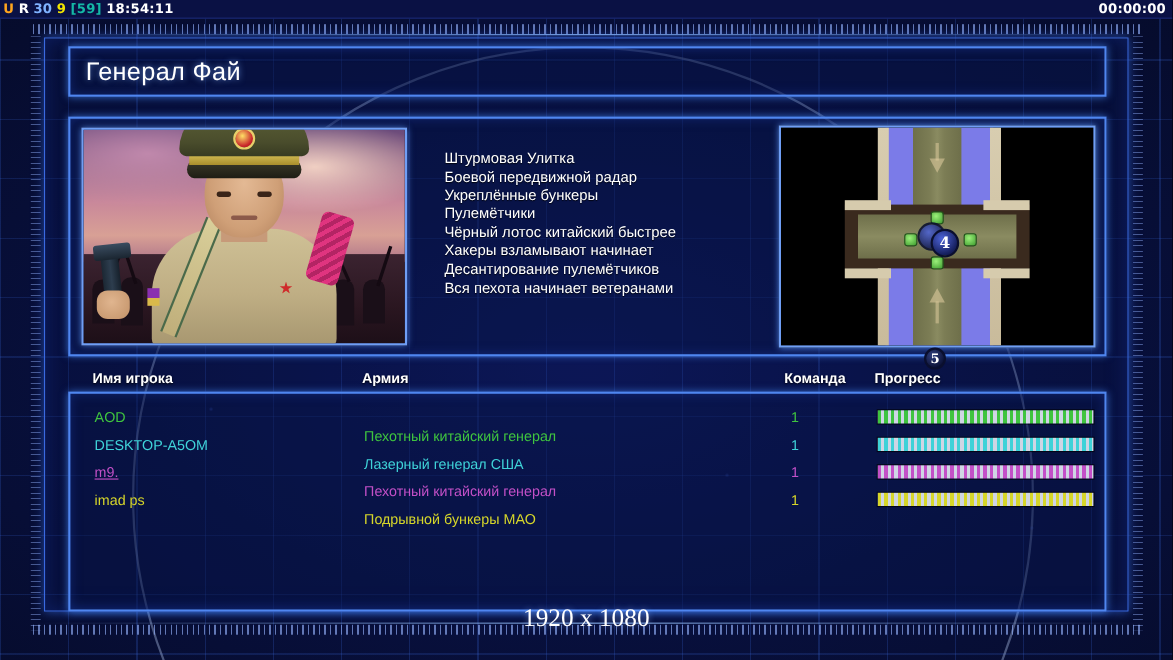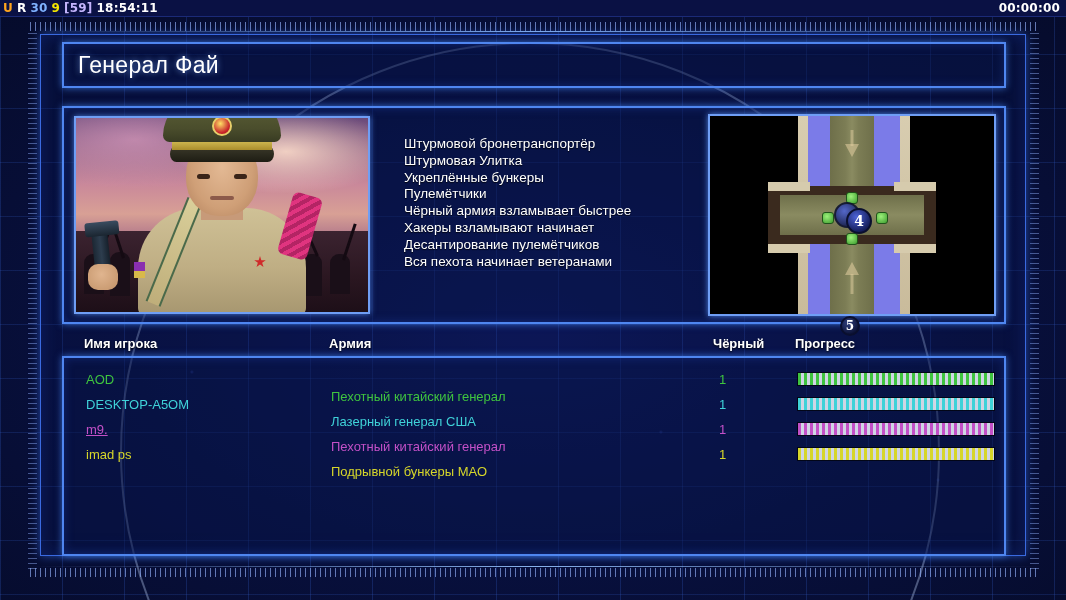--- a/index.html
+++ b/index.html
@@ -76,21 +76,21 @@
     display: flex; align-items: center;
     z-index: 40;
     letter-spacing: .2px;
   }
   #topbar .left { padding-left: 3px; display: flex; gap: 4px; align-items: baseline; }
   #topbar .right { margin-left: auto; padding-right: 6px; }
   .c-orange { color: #ffa51e; }
   .c-white  { color: #ffffff; }
   .c-lblue  { color: #7fb2ff; }
   .c-yellow { color: #f2e500; }
-  .c-gray   { color: #c4b5fd; }
+  .c-gray   { color: #14b8a6; }
 
   
   #frame {
     position: absolute; left: 40px; top: 34px;
     width: 986px; height: 522px;
     border: 1px solid #3a6ae0;
     box-shadow: 0 0 9px rgba(60,120,255,.55), inset 0 0 18px rgba(20,45,140,.5);
     background: rgba(10,22,80,0.22);
   }
 
@@ -427,25 +427,25 @@
       </div>
       <div class="pt-capbrim"></div>
       <div class="pt-capband"></div>
       <div class="pt-cap"></div>
       <div class="pt-capbadge"></div>
       <div class="pt-pistol"></div>
       <div class="pt-hand"></div>
     </div>
 
     <ul id="ability-list">
-      <li>Штурмовой бронетранспортёр</li>
       <li>Штурмовая Улитка</li>
+      <li>Боевой передвижной радар</li>
       <li>Укреплённые бункеры</li>
       <li>Пулемётчики</li>
-      <li>Чёрный армия взламывает быстрее</li>
+      <li>Чёрный лотос китайский быстрее</li>
       <li>Хакеры взламывают начинает</li>
       <li>Десантирование пулемётчиков</li>
       <li>Вся пехота начинает ветеранами</li>
     </ul>
 
     <div id="map-wrap">
       <div class="mp-band"></div>
       <div class="mp-vroad"></div>
       <div class="mp-sandv" style="left:88px;"></div>
       <div class="mp-sandv" style="left:190px;"></div>
@@ -469,21 +469,21 @@
       <div class="mp-badge" style="left:50%; margin-left:-18px; top:86px; opacity:.88;"></div>
       <div class="mp-badge" style="left:50%; margin-left:-6px;  top:92px;">4</div>
     </div>
   </div>
 
   <div id="map-count-badge">5</div>
 
   <div id="table-headers">
     <span class="h-name">Имя игрока</span>
     <span class="h-army">Армия</span>
-    <span class="h-team">Чёрный</span>
+    <span class="h-team">Команда</span>
     <span class="h-prog">Прогресс</span>
   </div>
 
   <div class="panel" id="table-panel">
     <div id="rows">
         <div class="trow">
           <span class="cname" style="color: rgb(63, 196, 63);">AOD</span>
           <span class="carmy" style="color: rgb(63, 196, 63);">Пехотный китайский генерал</span>
           <span class="cteam" style="color: rgb(63, 196, 63);">1</span>
           <div class="progress">
@@ -510,14 +510,15 @@
           <span class="cname" style="color: rgb(214, 214, 42);">imad ps</span>
           <span class="carmy" style="color: rgb(214, 214, 42);">Подрывной бункеры МАО</span>
           <span class="cteam" style="color: rgb(214, 214, 42);">1</span>
           <div class="progress">
             <i style="width: 100%; background: repeating-linear-gradient(to right, rgb(214, 214, 42) 0px, rgb(214, 214, 42) 3px, rgba(235, 240, 250, 0.88) 3px, rgba(235, 240, 250, 0.88) 6px);"></i>
           </div>
         </div>
       </div>
   </div>
 
+  <div id="resolution">1920 x 1080</div>
 
 </div>
 
 </body></html>

